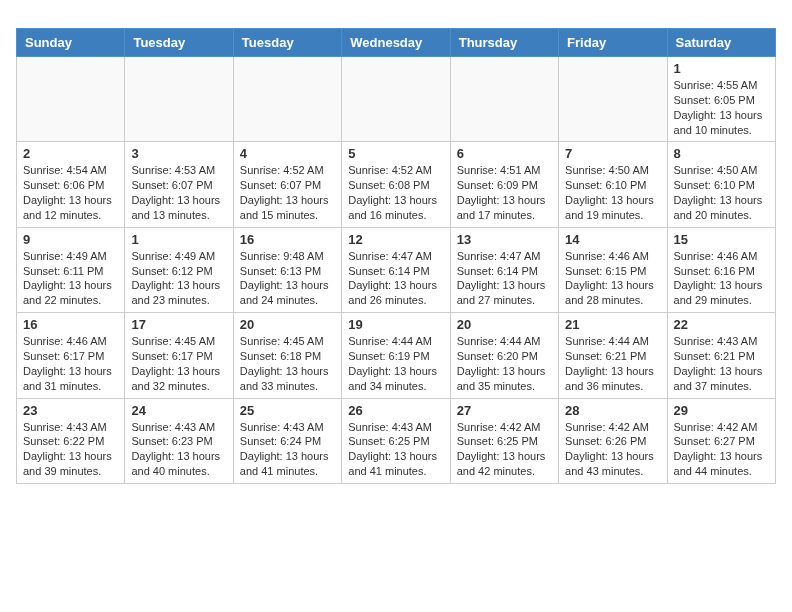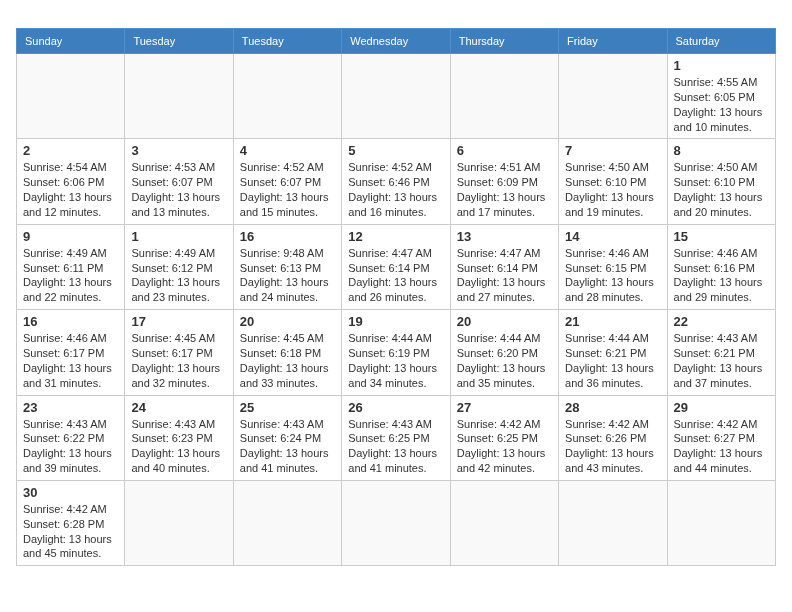--- a/index.html
+++ b/index.html
@@ -34,22 +34,22 @@
       color: #555;
     }
     .calendar {
       width: 100%;
       border-collapse: collapse;
       border: 1px solid #ccc;
     }
     .calendar th {
       background-color: #3d7ebf;
       color: #fff;
-      font-size: 11px;
-      font-weight: normal;
+      font-size: 13px;
+      font-weight: bold;
       padding: 6px 8px;
       text-align: left;
       border: 1px solid #5090cc;
     }
     .calendar td {
       border: 1px solid #ccc;
       vertical-align: top;
       padding: 4px 6px;
       width: calc(100% / 7);
       font-size: 11px;
@@ -131,21 +131,21 @@
         </td>
         <td>
           <span class="day-number">4</span>
           <div class="day-info">Sunrise: 4:52 AM
 Sunset: 6:07 PM
 Daylight: 13 hours and 15 minutes.</div>
         </td>
         <td>
           <span class="day-number">5</span>
           <div class="day-info">Sunrise: 4:52 AM
-Sunset: 6:46 PM
+Sunset: 6:08 PM
 Daylight: 13 hours and 16 minutes.</div>
         </td>
         <td>
           <span class="day-number">6</span>
           <div class="day-info">Sunrise: 4:51 AM
 Sunset: 6:09 PM
 Daylight: 13 hours and 17 minutes.</div>
         </td>
         <td>
           <span class="day-number">7</span>
@@ -284,34 +284,20 @@
           <div class="day-info">Sunrise: 4:42 AM
 Sunset: 6:26 PM
 Daylight: 13 hours and 43 minutes.</div>
         </td>
         <td>
           <span class="day-number">29</span>
           <div class="day-info">Sunrise: 4:42 AM
 Sunset: 6:27 PM
 Daylight: 13 hours and 44 minutes.</div>
         </td>
-      </tr>
-      <tr class="last-row">
-        <td>
-          <span class="day-number">30</span>
-          <div class="day-info">Sunrise: 4:42 AM
-Sunset: 6:28 PM
-Daylight: 13 hours and 45 minutes.</div>
-        </td>
-        <td class="empty-cell"></td>
-        <td class="empty-cell"></td>
-        <td class="empty-cell"></td>
-        <td class="empty-cell"></td>
-        <td class="empty-cell"></td>
-        <td class="empty-cell"></td>
       </tr>
     </tbody>
 </table>
 
 <style>
   .logo {
     flex-direction: column;
     align-items: flex-start;
     gap: 0;
   }

